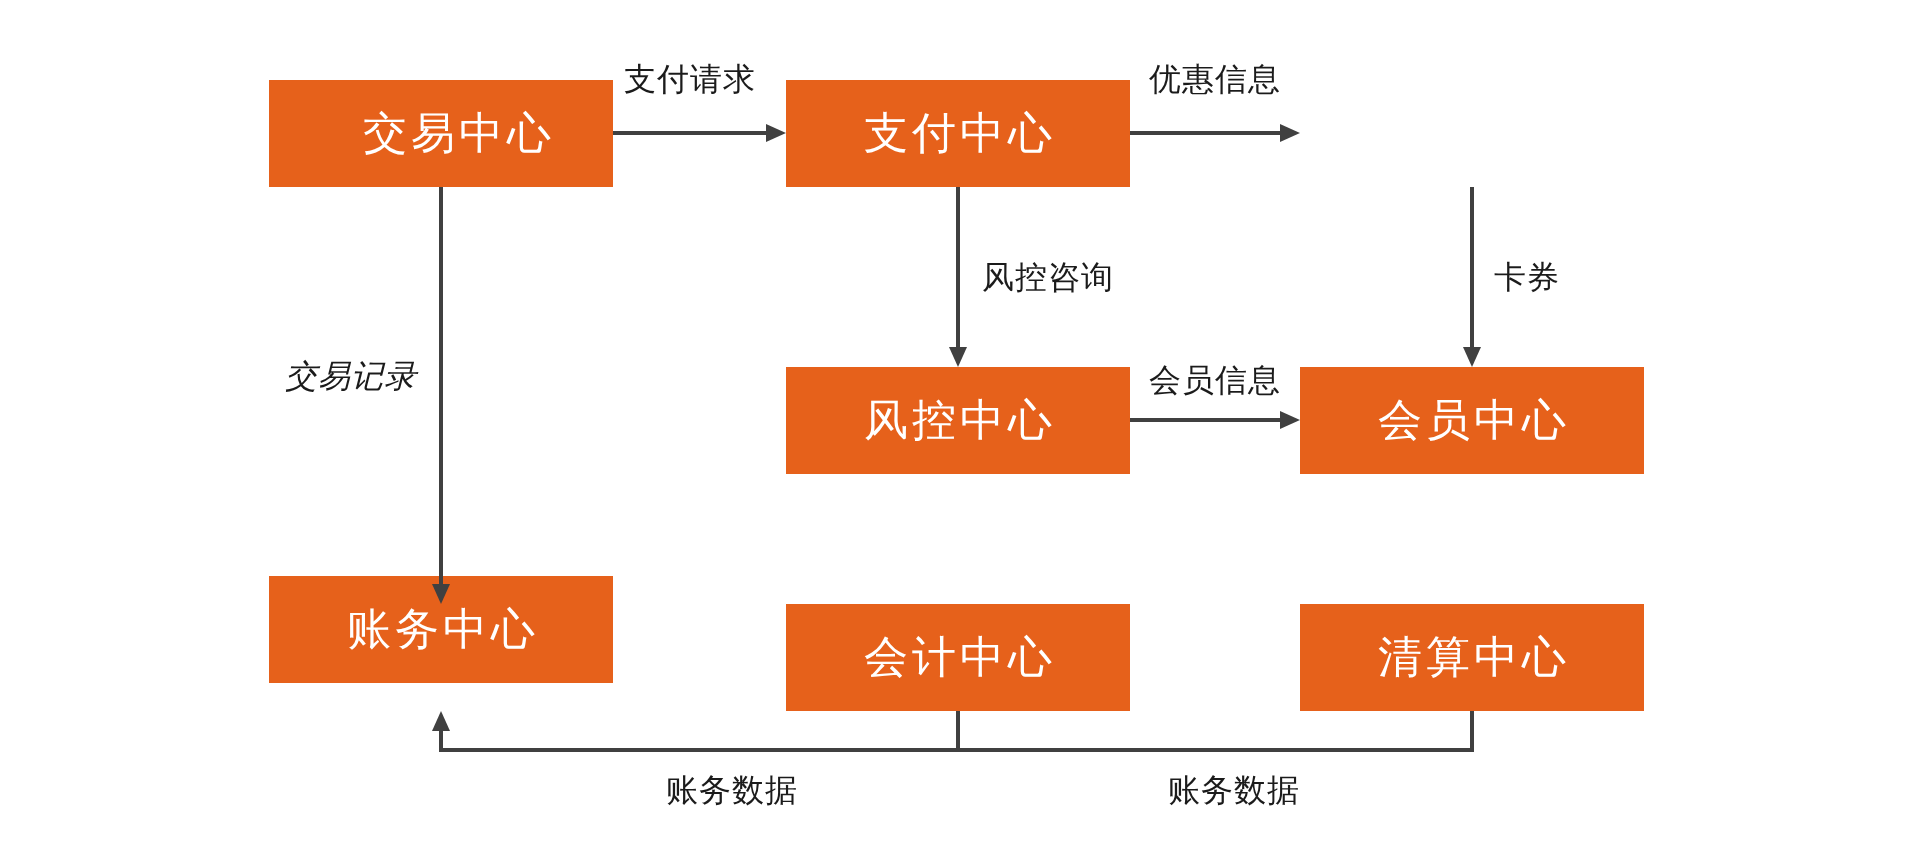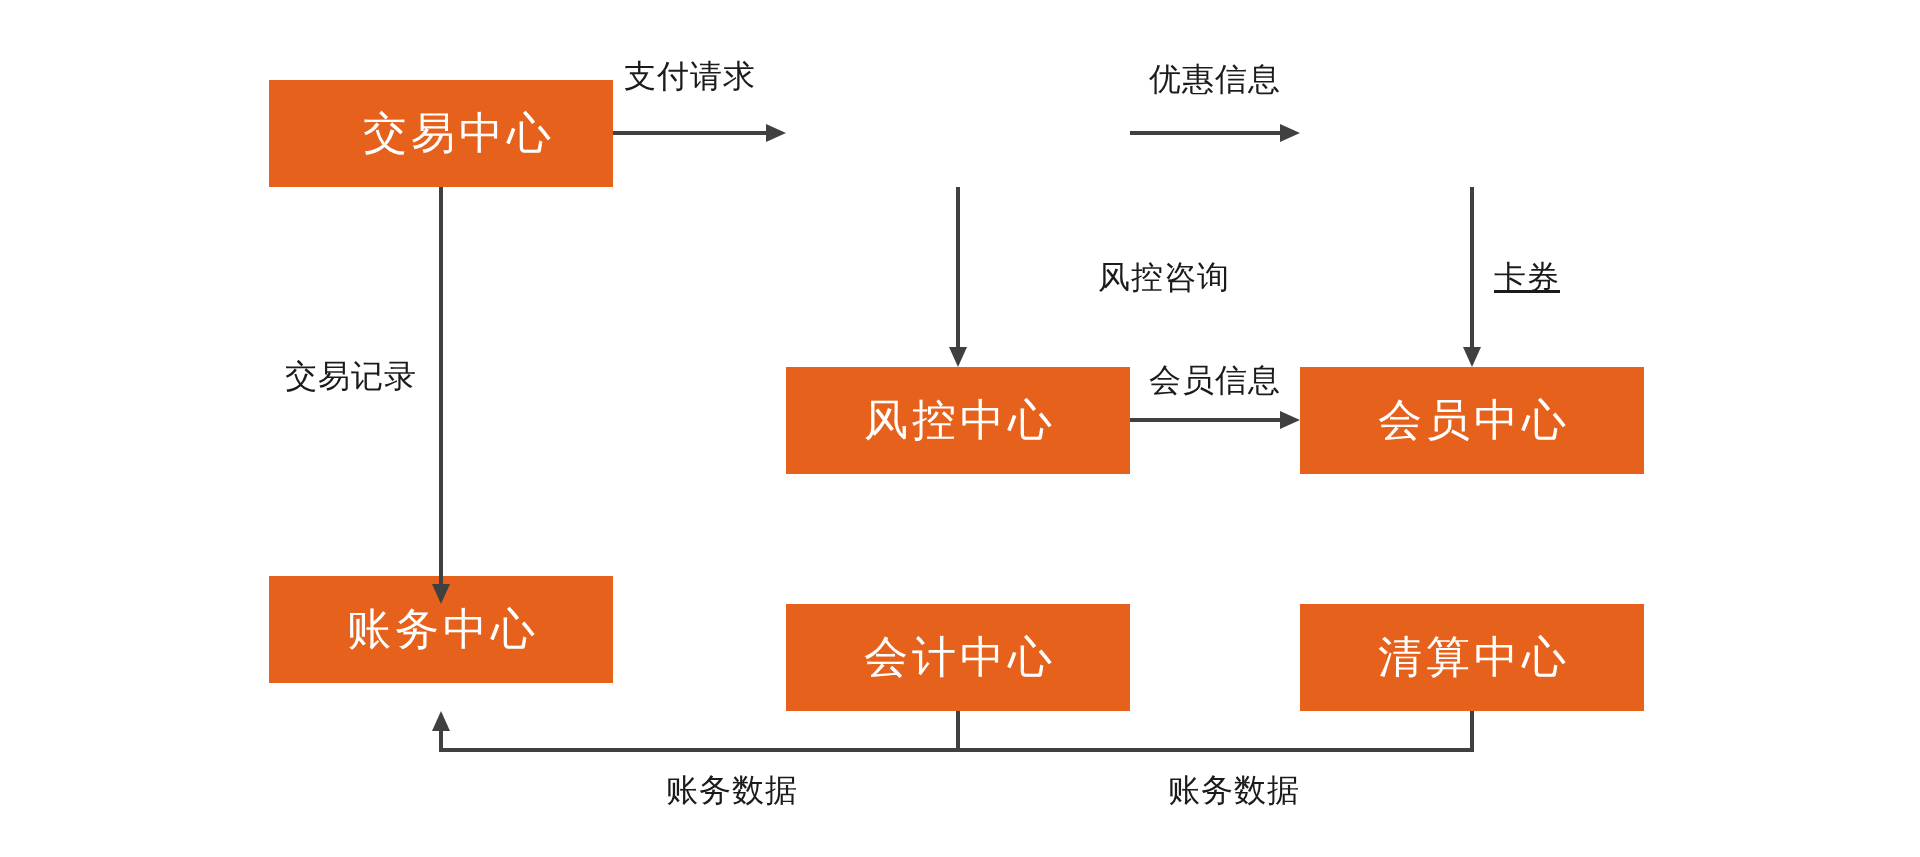--- a/index.html
+++ b/index.html
@@ -69,51 +69,52 @@
     border-right: 9px solid transparent;
     border-bottom: 20px solid var(--color-line, #404040);
   }
 </style>
 </head>
 <body>
 
 <div class="canvas">
 
   <div class="node" style="left:269px; top:80px;padding-left:32px;">交易中心</div>
+  <div class="node" style="left:786px; top:80px;">支付中心</div>
 
   <div class="node" style="left:1300px; top:367px;">会员中心</div>
   <div class="node" style="left:786px; top:367px;">风控中心</div>
 
   <div class="node" style="left:269px; top:576px;">账务中心</div>
   <div class="node" style="left:786px; top:604px;">会计中心</div>
   <div class="node" style="left:1300px; top:604px;">清算中心</div>
 
   <div class="seg" style="left:613px; top:131px; width:155px; height:4px;"></div>
   <div class="head right" style="left:766px; top:124px;"></div>
-  <div class="edge-label" style="left:560px; top:61px;font-family:Liberation Mono, monospace;">支付请求</div>
+  <div class="edge-label" style="left:560px; top:61px;">支付请求</div>
 
   <div class="seg" style="left:1130px; top:131px; width:152px; height:4px;"></div>
   <div class="head right" style="left:1280px; top:124px;"></div>
   <div class="edge-label" style="left:1085px; top:61px;">优惠信息</div>
 
   <div class="seg" style="left:956px; top:187px; width:4px; height:162px;"></div>
   <div class="head down" style="left:949px; top:347px;"></div>
-  <div class="edge-label" style="left:970px; top:259px;text-align:right;">风控咨询</div>
+  <div class="edge-label" style="left:918px; top:259px;">风控咨询</div>
 
   <div class="seg" style="left:1470px; top:187px; width:4px; height:162px;"></div>
   <div class="head down" style="left:1463px; top:347px;"></div>
-  <div class="edge-label" style="left:1397px; top:259px;text-decoration:underline;">卡券</div>
+  <div class="edge-label" style="left:1397px; top:259px;">卡券</div>
 
   <div class="seg" style="left:1130px; top:418px; width:152px; height:4px;"></div>
   <div class="head right" style="left:1280px; top:411px;"></div>
   <div class="edge-label" style="left:1085px; top:362px;">会员信息</div>
 
   <div class="seg" style="left:439px; top:187px; width:4px; height:399px;"></div>
   <div class="head down" style="left:432px; top:584px;"></div>
-  <div class="edge-label" style="left:221px; top:358px;">交易记录</div>
+  <div class="edge-label" style="left:221px; top:358px;font-style:italic;">交易记录</div>
 
   <div class="seg" style="left:956px; top:711px; width:4px; height:41px;"></div>
   <div class="seg" style="left:1470px; top:711px; width:4px; height:41px;"></div>
   <div class="seg" style="left:439px; top:748px; width:1035px; height:4px;"></div>
   <div class="seg" style="left:439px; top:728px; width:4px; height:24px;"></div>
   <div class="head up" style="left:432px; top:711px;"></div>
   <div class="edge-label" style="left:602px; top:772px;">账务数据</div>
   <div class="edge-label" style="left:1104px; top:772px;">账务数据</div>
 
 </div>

